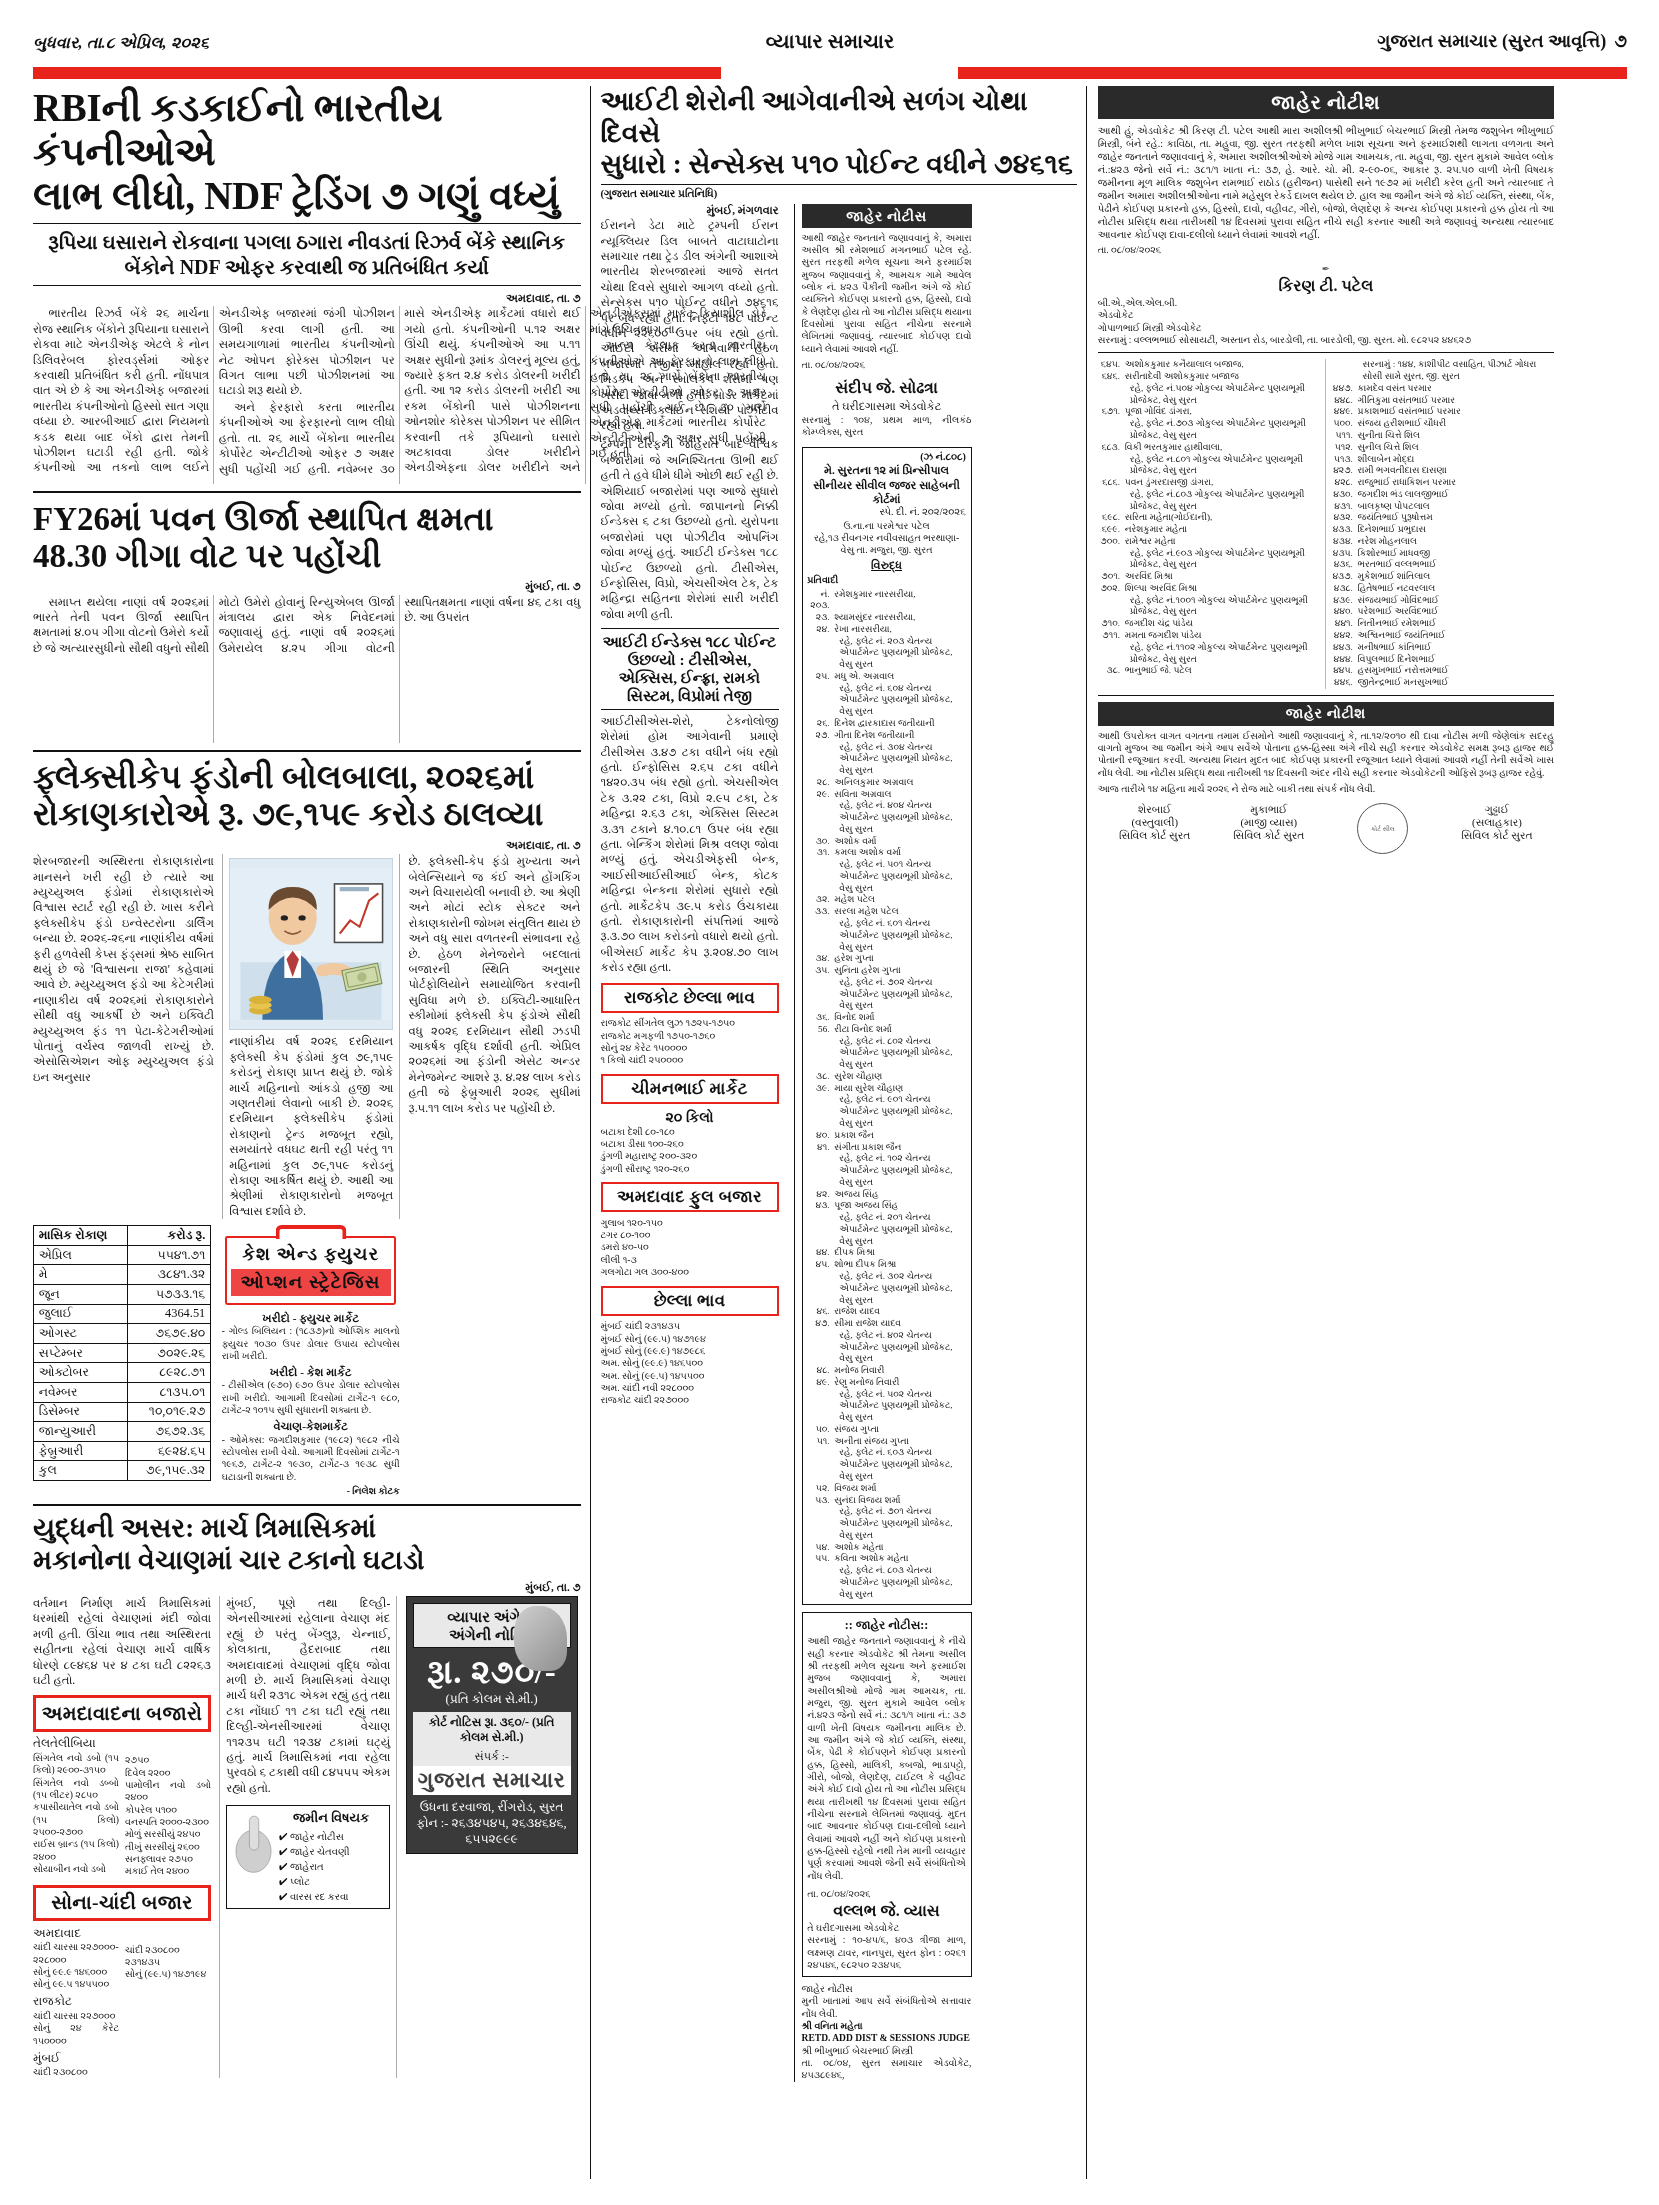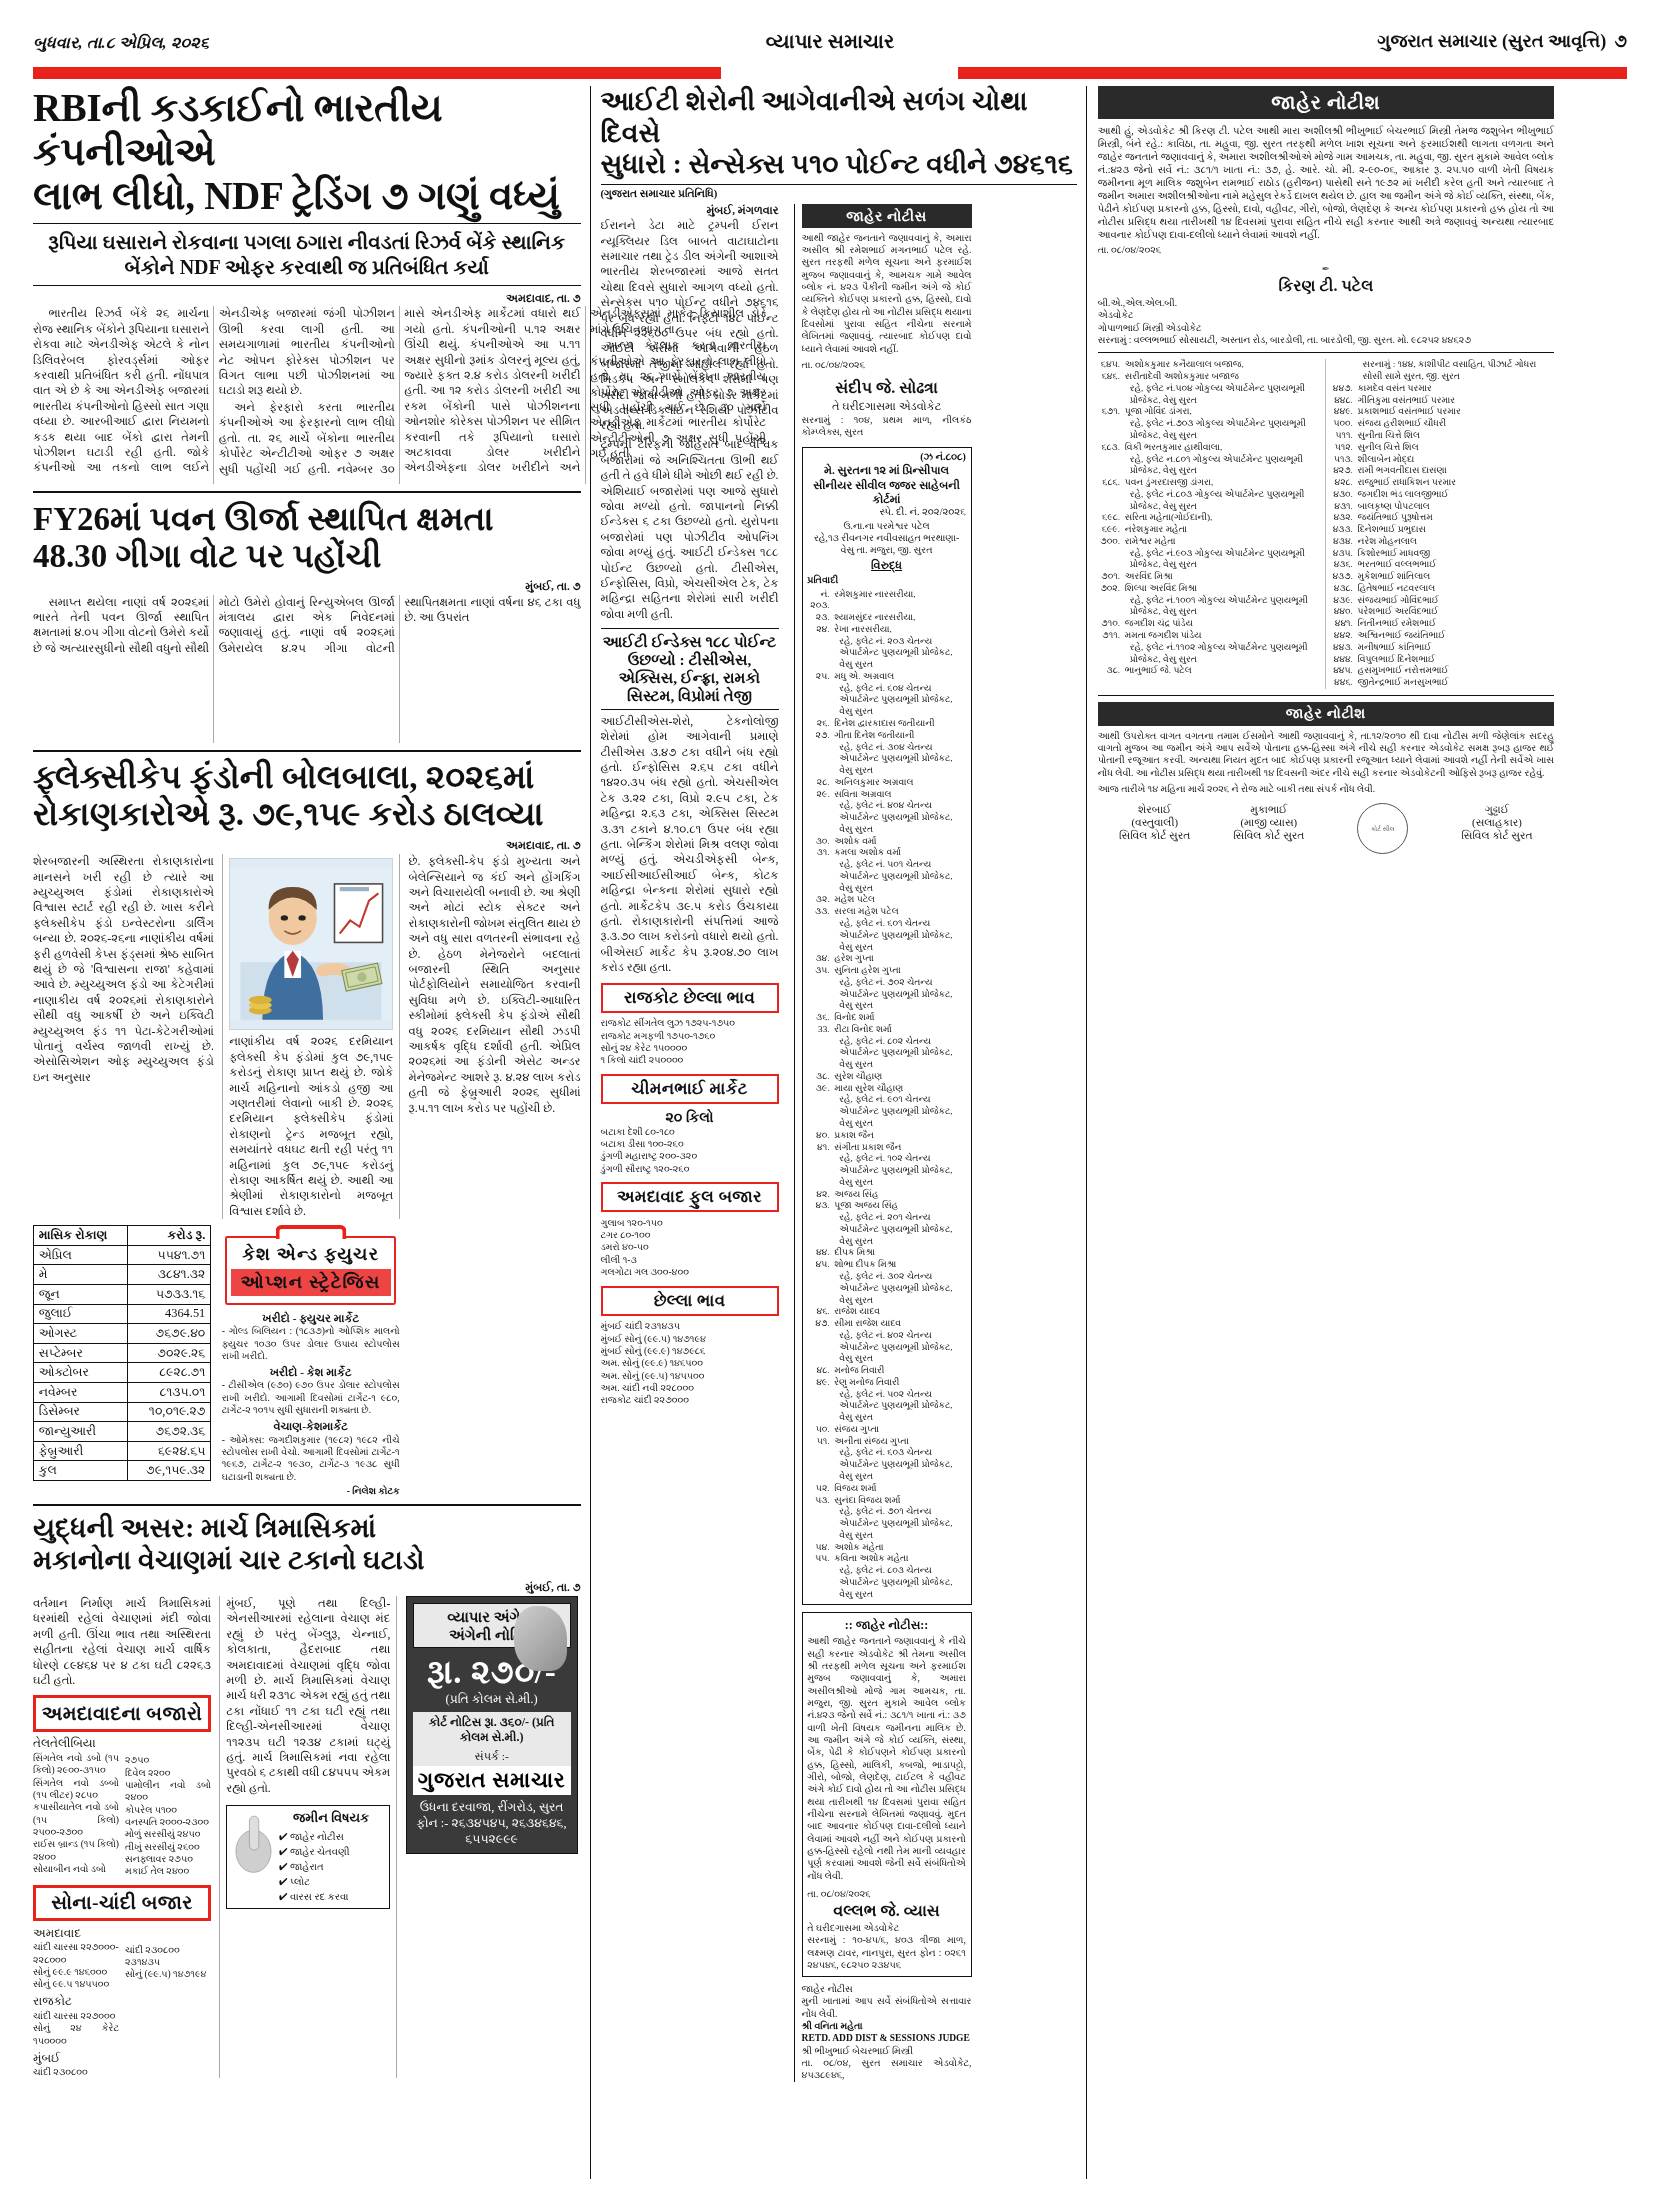--- a/index.html
+++ b/index.html
@@ -73,21 +73,21 @@
   
   .adbox { border: 1.8px solid #111; background: #3a3a3a; color: #fff; padding: 6px;
            text-align: center; }
   .adbox .inner-w { background:#e9e9e9; color:#111; border:1.2px solid #111; padding:3.6px 2.4px;
                     font-size: 15px; font-weight:700; line-height:1.2; }
   .adbox .price { font-size: 33px; font-weight: 700; margin: 6px 0 0; letter-spacing:0.6px;}
   .adbox .percol { font-size: 12.4px; margin-bottom: 4.7px; }
   .adbox .courtline { background:#e9e9e9; color:#111; font-size:12px; font-weight:700;
                       padding: 3px 1.2px; }
   .adbox .contact { background:#e9e9e9; color:#111; font-size:11.3px; padding:2.4px 1.2px; }
-  .adbox .brand { background:#fff; color:#000000; font-size: 21.3px; font-weight:700;
+  .adbox .brand { background:#fff; color:#404040; font-size: 21.3px; font-weight:700;
                   letter-spacing:0.6px; padding: 2.4px 0; }
   .adbox .addr { font-size: 12.4px; line-height:1.3; padding-top:3.6px; }
 
   
   .cartoon { width: 184px; height: 178px; float: left; margin: 3.6px 8.3px 3.6px 0;
              background: #dfeaf2; position: relative; overflow: hidden; border: 0.6px solid #c6d4de;}
 
   
   .sigblock { text-align: center; font-size: 11.3px; line-height: 1.35; margin-top: 6px; }
   .sigblock .nm { font-size: 16px; font-weight: 700; }
@@ -550,21 +550,21 @@
                 <div class="row">
                   <span class="num">૩૫.</span>
                   <span class="nm2">સુનિતા હરેશ ગુપ્તા</span>
                 </div>
                 <div class="sub">રહે, ફ્લેટ નં. ૭૦૨ ચેતન્ય એપાર્ટમેન્ટ પુણયભૂમી પ્રોજેકટ, વેસુ સુરત</div>
                 <div class="row">
                   <span class="num">૩૬.</span>
                   <span class="nm2">વિનોદ શર્મા</span>
                 </div>
                 <div class="row">
-                  <span class="num">33.</span>
+                  <span class="num">56.</span>
                   <span class="nm2">રીટા વિનોદ શર્મા</span>
                 </div>
                 <div class="sub">રહે, ફ્લેટ નં. ૮૦૨ ચેતન્ય એપાર્ટમેન્ટ પુણયભૂમી પ્રોજેકટ, વેસુ સુરત</div>
                 <div class="row">
                   <span class="num">૩૮.</span>
                   <span class="nm2">સુરેશ ચૌહાણ</span>
                 </div>
                 <div class="row">
                   <span class="num">૩૯.</span>
                   <span class="nm2">માયા સુરેશ ચૌહાણ</span>

